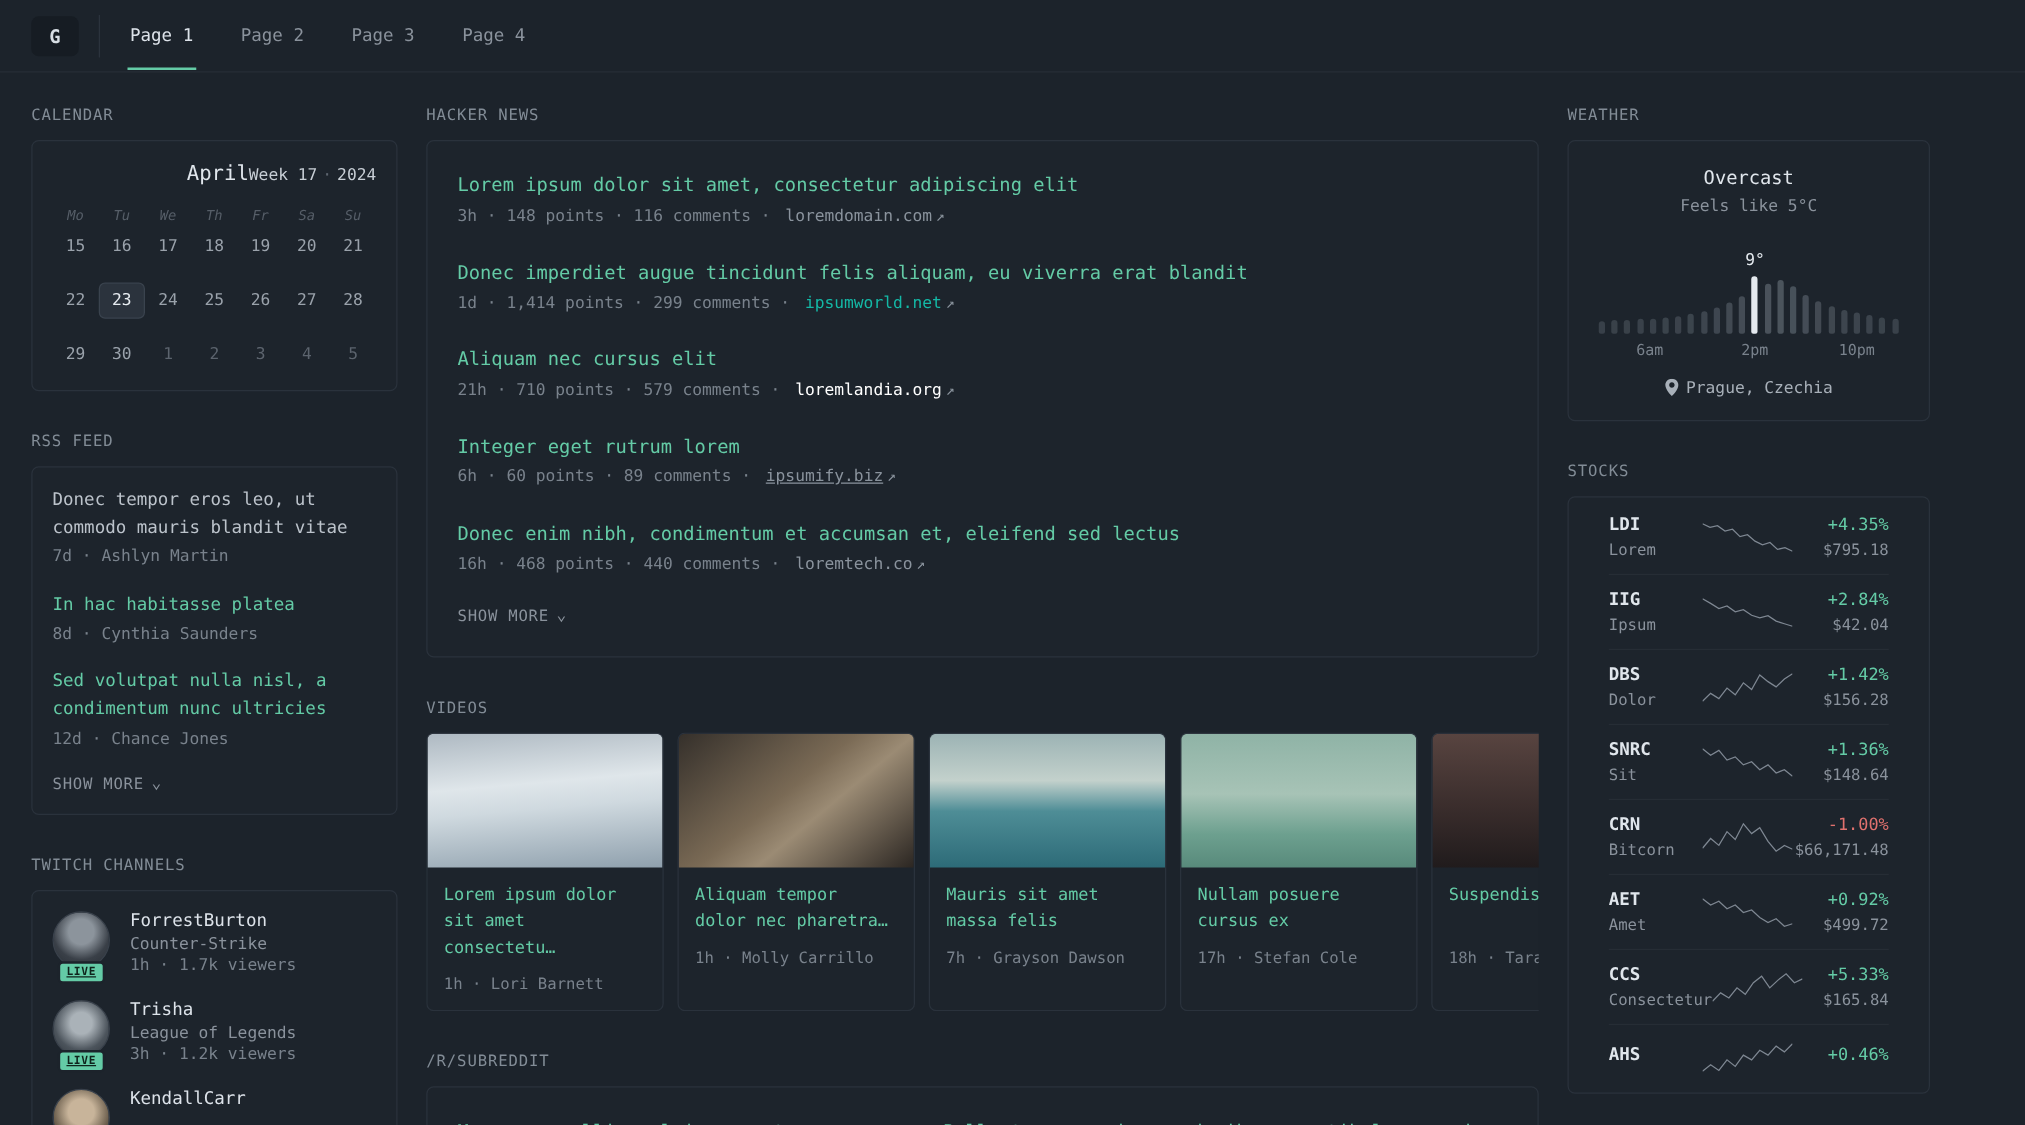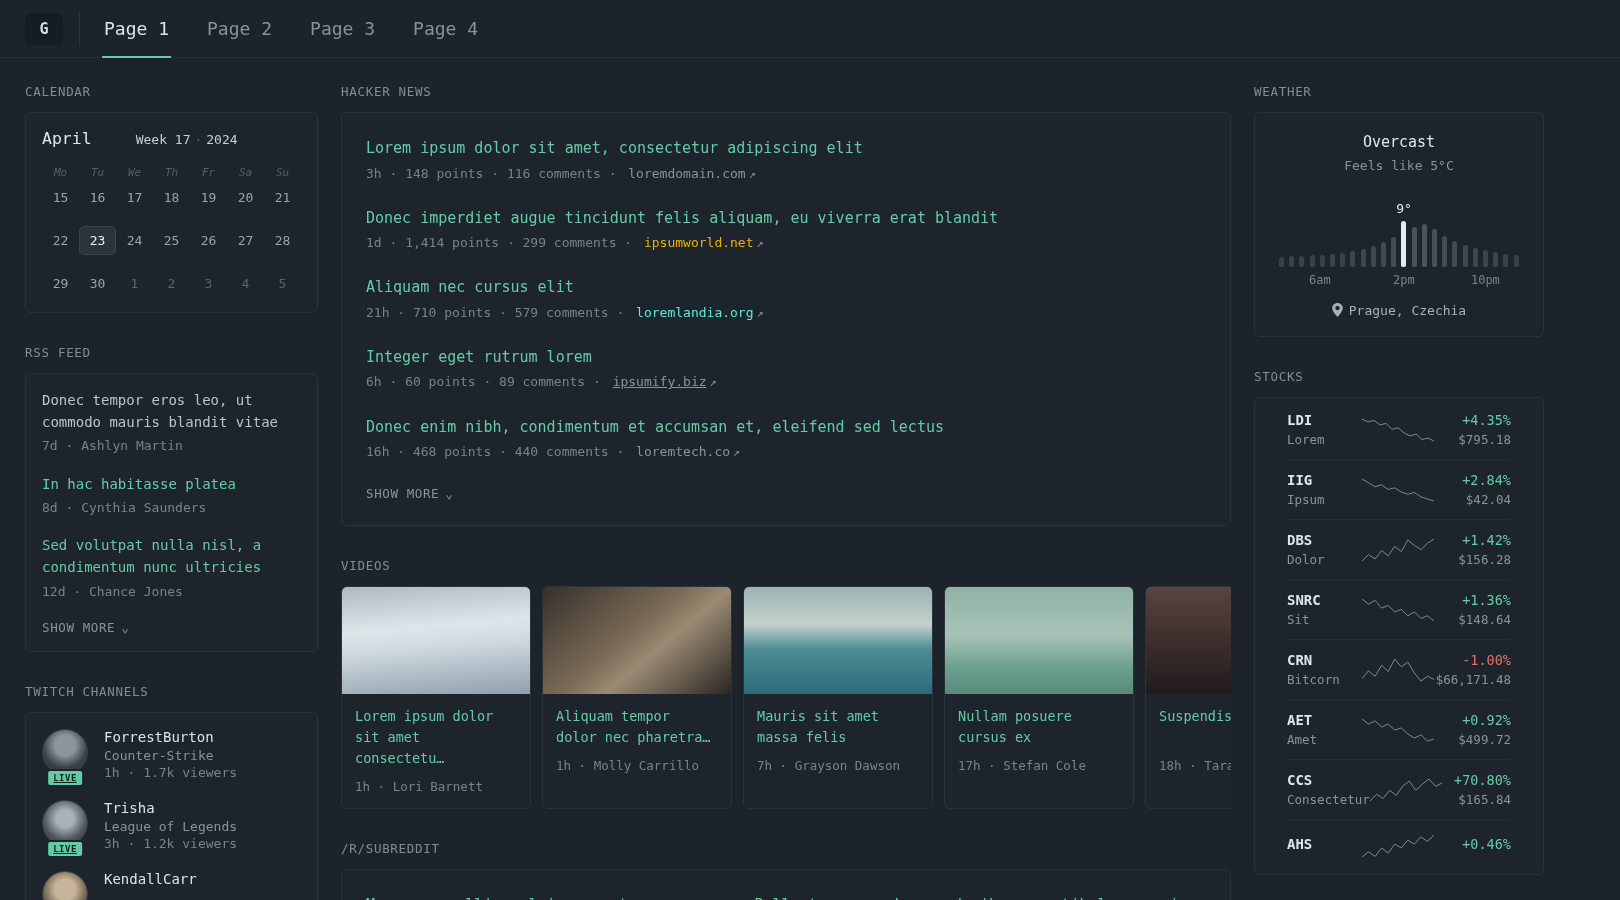--- a/index.html
+++ b/index.html
@@ -27,21 +27,21 @@
     height:58px;display:flex;align-items:center;
     padding:0 25px;border-bottom:1px solid var(--border-soft);
   }
   .logo-box{
     width:38px;height:32px;border-radius:6px;background:#161c23;
     display:flex;align-items:center;justify-content:center;
     color:#d8dee5;font-size:15px;font-weight:bold;cursor:pointer;
   }
   .nav-sep{width:1px;height:34px;background:#2b333d;margin:0 22px 0 16px;}
   .tab{
-    color:var(--muted);font-size:18px;margin-right:34px;cursor:pointer;
+    color:var(--muted);font-size:14px;margin-right:34px;cursor:pointer;
     padding:19px 2px 17px 2px;border-bottom:2px solid transparent;text-decoration:none;
   }
   .tab.active{color:#dde3ea;border-bottom-color:var(--accent);}
   
   .layout{
     display:grid;
     grid-template-columns:293px 890px 290px;
     column-gap:23px;
     margin:26px 0 0 25px;
     align-items:start;
@@ -58,21 +58,21 @@
   .meta{color:#79828c;font-size:13px;line-height:1.55;}
   .link-accent{color:var(--accent);text-decoration:none;cursor:pointer;}
   .ext{color:#8a939d;font-size:12px;margin-left:3px;}
   .show-more{
     display:inline-flex;align-items:center;gap:6px;
     color:#8a929c;font-size:12.5px;letter-spacing:.6px;cursor:pointer;
   }
   .chev{font-size:13px;line-height:1;color:#8a929c;}
   
   .cal-card{padding:16px 16px 14px 16px;}
-  .cal-head{display:flex;justify-content:flex-start;align-items:baseline;margin-bottom:14px;gap:44px;}
+  .cal-head{display:flex;justify-content:flex-end;align-items:baseline;margin-bottom:14px;}
   .cal-month{font-size:16.5px;color:#e0e6ec;}
   .cal-week{font-size:13px;color:#c7ced5;}
   .cal-grid{display:grid;grid-template-columns:repeat(7,1fr);row-gap:14px;}
   .cal-dow span{
     text-align:center;font-size:11px;color:#565e68;padding:4px 0;font-style:italic;
   }
   .cal-day{
     text-align:center;font-size:13px;color:#9aa2ab;
     padding:6px 0;border-radius:5px;border:1px solid transparent;cursor:pointer;
   }
@@ -289,29 +289,29 @@
           <div class="meta">
             <span>3h · 148 points · 116 comments ·</span>
             <a style="color:#8a939d;margin-left:4px;cursor:pointer;">loremdomain.com</a><span class="ext">↗</span>
           </div>
         </div>
 
         <div class="feed-item">
           <a class="feed-title link-accent">Donec imperdiet augue tincidunt felis aliquam, eu viverra erat blandit</a>
           <div class="meta">
             <span>1d · 1,414 points · 299 comments ·</span>
-            <a style="color:#eab308;margin-left:4px;cursor:pointer;text-align:center;">ipsumworld.net</a><span class="ext">↗</span>
+            <a style="color:#14b8a6;margin-left:4px;cursor:pointer;text-align:center;">ipsumworld.net</a><span class="ext">↗</span>
           </div>
         </div>
 
         <div class="feed-item">
           <a class="feed-title link-accent">Aliquam nec cursus elit</a>
           <div class="meta">
             <span>21h · 710 points · 579 comments ·</span>
-            <a style="color:#5eead4;margin-left:4px;cursor:pointer;">loremlandia.org</a><span class="ext">↗</span>
+            <a style="color:#ffffff;margin-left:4px;cursor:pointer;">loremlandia.org</a><span class="ext">↗</span>
           </div>
         </div>
 
         <div class="feed-item">
           <a class="feed-title link-accent">Integer eget rutrum lorem</a>
           <div class="meta">
             <span>6h · 60 points · 89 comments ·</span>
             <a style="color:#8a939d;margin-left:4px;cursor:pointer;text-decoration:underline;">ipsumify.biz</a><span class="ext">↗</span>
           </div>
         </div>
@@ -529,21 +529,21 @@
 
         <div class="stock-row">
           <div class="stock-left">
             <a class="stock-ticker">CCS</a>
             <div class="stock-name">Consectetur</div>
           </div>
           <svg class="spark" viewBox="0 0 72 28">
               <polyline points="0.0,25.0 6.5,18.3 13.1,22.4 19.6,14.3 26.2,19.4 32.7,10.2 39.3,5.0 45.8,14.3 52.4,8.1 58.9,3.0 65.5,10.2 72.0,7.1"></polyline>
             </svg>
           <div class="stock-right">
-            <div class="stock-change up">+70.80%</div>
+            <div class="stock-change up">+5.33%</div>
             <div class="stock-price">$165.84</div>
           </div>
         </div>
 
         <div class="stock-row">
           <div class="stock-left">
             <a class="stock-ticker">AHS</a>
             <div class="stock-name"></div>
           </div>
           <svg class="spark" viewBox="0 0 72 28">

